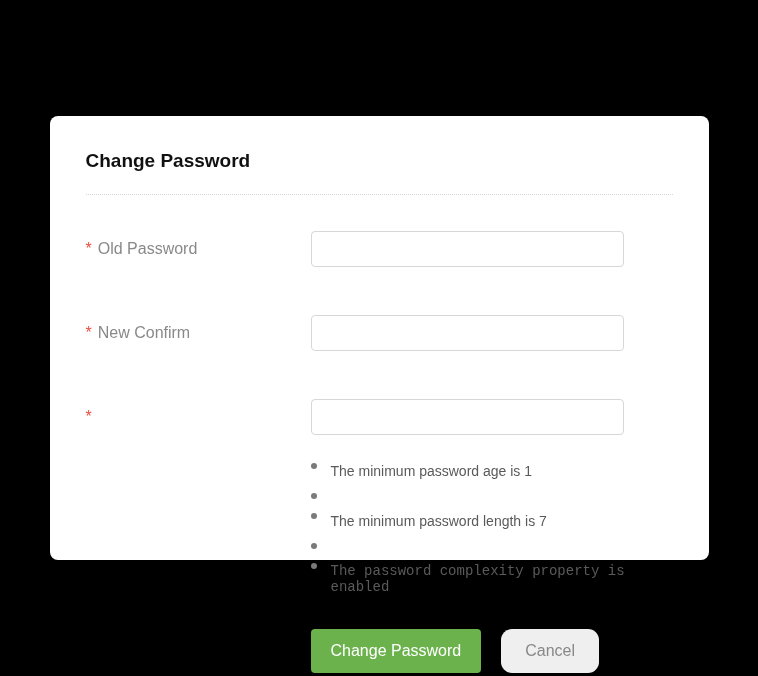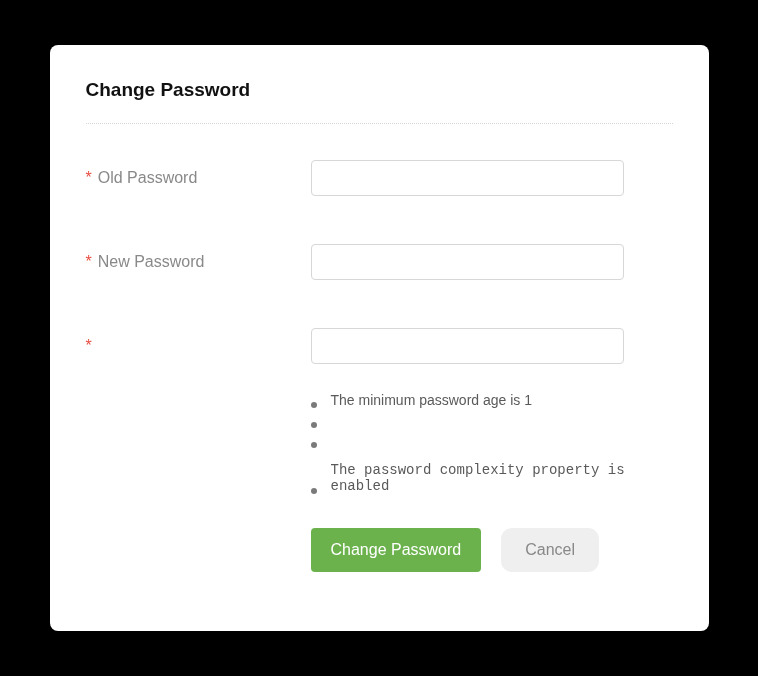--- a/index.html
+++ b/index.html
@@ -12,21 +12,21 @@
       width: 758px;
       height: 676px;
       display: flex;
       align-items: center;
       justify-content: center;
       font-family: -apple-system, BlinkMacSystemFont, "Segoe UI", Helvetica, Arial, sans-serif;
     }
     .card {
       background: #fff;
       width: 659px;
-      height: 586px;
+      height: 444px;
       border-radius: 8px;
       padding: 34px 36px 36px 36px;
     }
     .card-title {
       font-size: 19px;
       font-weight: 600;
       color: #111;
       margin-bottom: 22px;
     }
     .divider {
@@ -75,21 +75,21 @@
       width: 225px;
       flex: 0 0 225px;
     }
     .rules-list {
       list-style: none;
       font-size: 14px;
       color: #5a5a5a;
     }
     .rules-list li {
       display: flex;
-      align-items: flex-end;
+      align-items: flex-start;
       margin-bottom: 14px;
     }
     .rules-list li:last-child {
       margin-bottom: 0;
       font-family: Liberation Mono, monospace;
     }
     .bullet {
       display: inline-block;
       width: 6px;
       height: 6px;
@@ -139,21 +139,21 @@
       <span>Old Password</span>
     </div>
     <div class="input-col">
       <input type="password" class="text-input" value="" style="">
     </div>
   </div>
 
   <div class="form-row">
     <div class="label-col">
       <span class="required">*</span>
-      <span>New Password</span>
+      <span>New Confirm</span>
     </div>
     <div class="input-col">
       <input type="password" class="text-input" value="" style="">
     </div>
   </div>
 
   <div class="form-row last-input">
     <div class="label-col">
       <span class="required">*</span>
     </div>
@@ -167,20 +167,24 @@
     <ul class="rules-list">
       <li>
           <span class="bullet"></span>
           <span>The minimum password age is 1</span>
         </li>
       <li>
           <span class="bullet"></span>
         </li>
       <li>
           <span class="bullet"></span>
+          <span>The minimum password length is 7</span>
+        </li>
+      <li>
+          <span class="bullet"></span>
         </li>
       <li>
           <span class="bullet"></span>
           <span>The password complexity property is enabled</span>
         </li>
     </ul>
   </div>
 
   <div class="button-row">
     <div class="button-spacer"></div>

